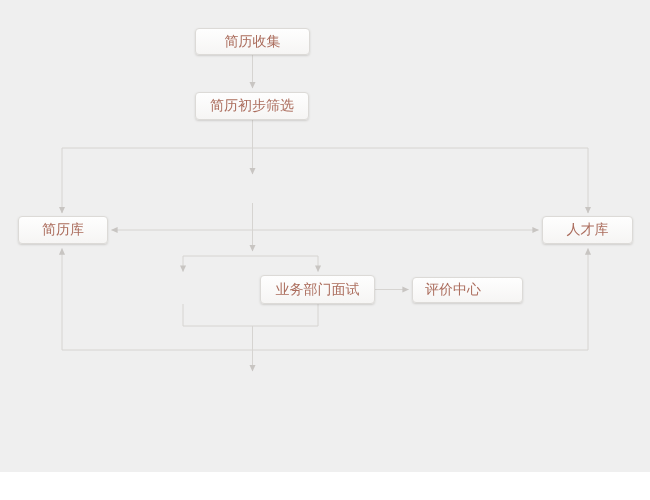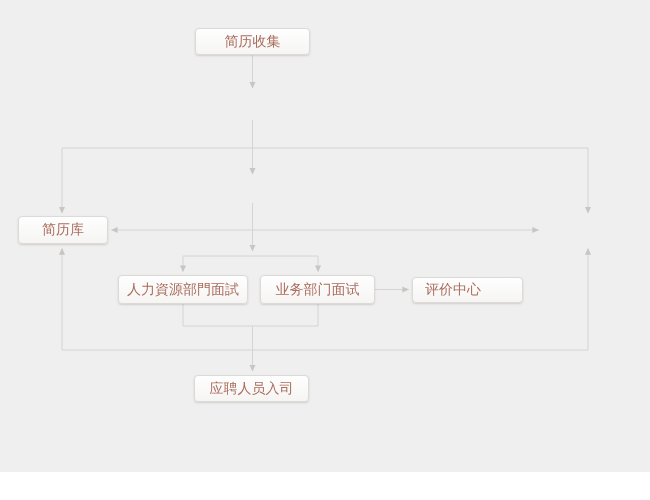--- a/index.html
+++ b/index.html
@@ -94,26 +94,26 @@
       <path d="M62,350 V248.5" marker-end="url(#arrow)"></path>
 
       <path d="M588,350 V248.5" marker-end="url(#arrow)"></path>
 
       <path d="M375,289.5 H408.5" marker-end="url(#arrow)"></path>
     </g>
   </svg>
 
   <div class="node" id="n-resume-collection">简历收集</div>
 
+  <div class="node" id="n-resume-screening">简历初步筛选</div>
 
 
   <div class="node" id="n-resume-library">简历库</div>
 
+  <div class="node" id="n-talent-pool">人才库</div>
 
-  <div class="node" id="n-hr-interview">人力資源部門面試</div>
 
   <div class="node" id="n-business-interview">业务部门面试</div>
 
   <div class="node align-left" id="n-evaluation-center">评价中心</div>
 
-  <div class="node" id="n-onboarding">应聘人员入司</div>
 
 </div>
 
 </body></html>

